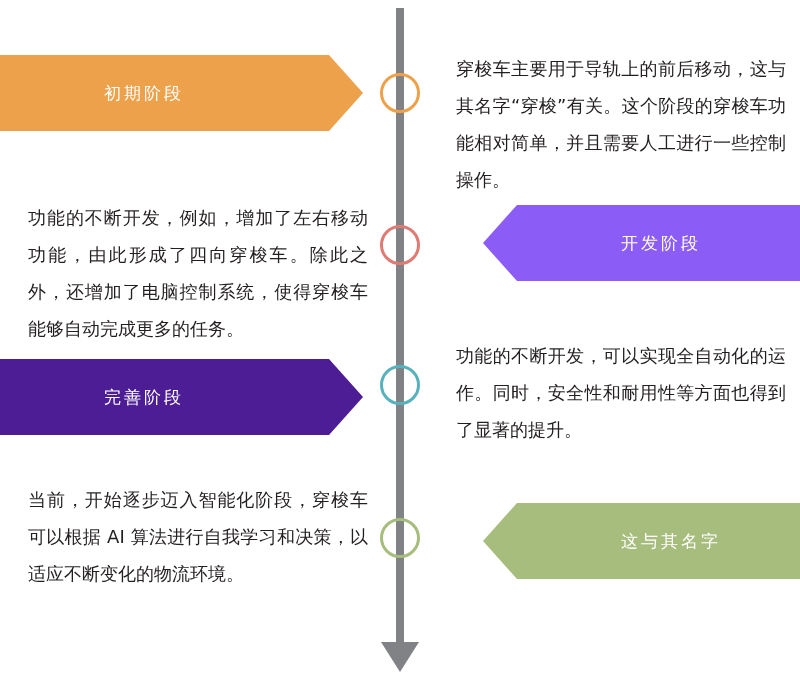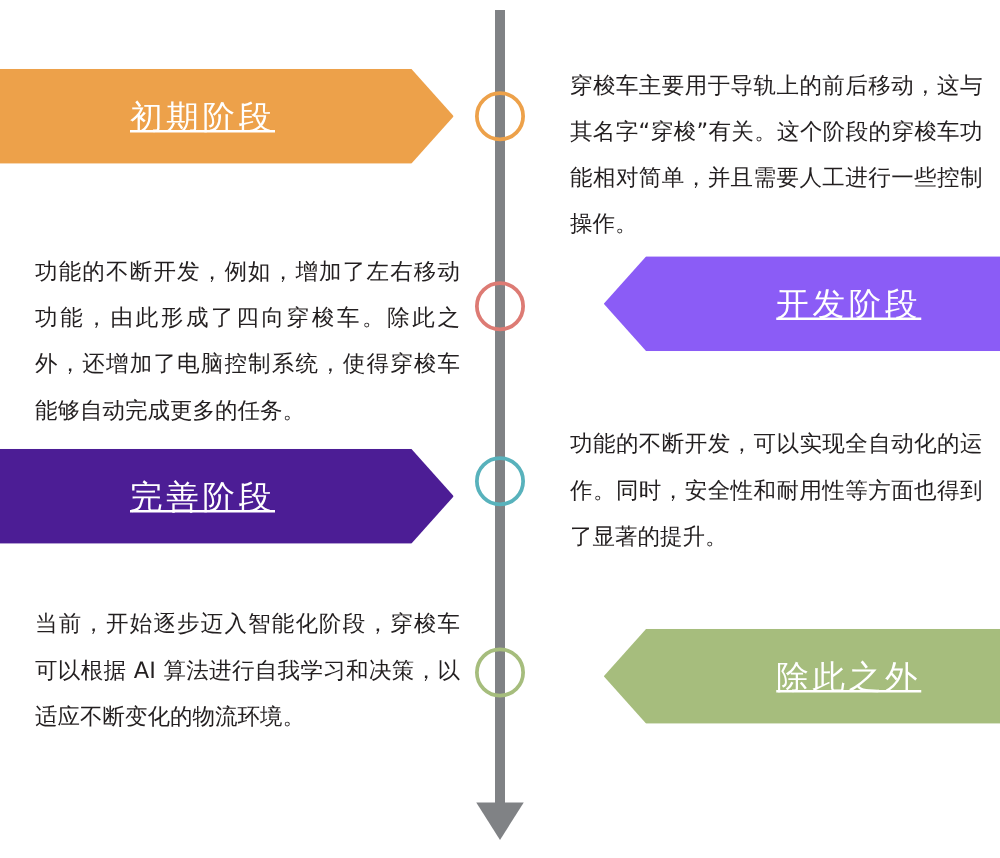--- a/index.html
+++ b/index.html
@@ -53,24 +53,23 @@
 
   
   .band {
     position: absolute;
     display: flex;
     align-items: center;
     box-sizing: border-box;
   }
   .band-label {
     color: #ffffff;
-    font-size: 26px;
+    font-size: 17px;
     letter-spacing: 3px;
     white-space: nowrap;
-    text-decoration: underline;
   }
   .band.left {
     left: 0;
     justify-content: flex-start;
     clip-path: polygon(0 0, calc(100% - 34px) 0, 100% 50%, calc(100% - 34px) 100%, 0 100%);
   }
   .band.left .band-label {
     margin-left: 104px;
   }
   .band.right {
@@ -118,18 +117,18 @@
   <div class="marker" style="top:225px; left:380px; border-color:#dd7b74;"></div>
   <div class="para left-para" style="top:199px;">功能的不断开发，例如，增加了左右移动功能，由此形成了四向穿梭车。除此之外，还增加了电脑控制系统，使得穿梭车能够自动完成更多的任务。</div>
 
   <div class="band left" style="top:359px; left:0; width:363px; height:76px; background:#4c1d95;">
     <span class="band-label">完善阶段</span>
   </div>
   <div class="marker" style="top:365px; left:380px; border-color:#58b2bc;"></div>
   <div class="para right-para" style="top:337px;">功能的不断开发，可以实现全自动化的运作。同时，安全性和耐用性等方面也得到了显著的提升。</div>
 
   <div class="band right" style="top:503px; left:483px; width:317px; height:76px; background:#a6bd7d;">
-    <span class="band-label">除此之外</span>
+    <span class="band-label">这与其名字</span>
   </div>
   <div class="marker" style="top:518px; left:380px; border-color:#a6bd7d;"></div>
   <div class="para left-para" style="top:481px;">当前，开始逐步迈入智能化阶段，穿梭车可以根据 AI 算法进行自我学习和决策，以适应不断变化的物流环境。</div>
 
 </div>
 
 </body></html>

